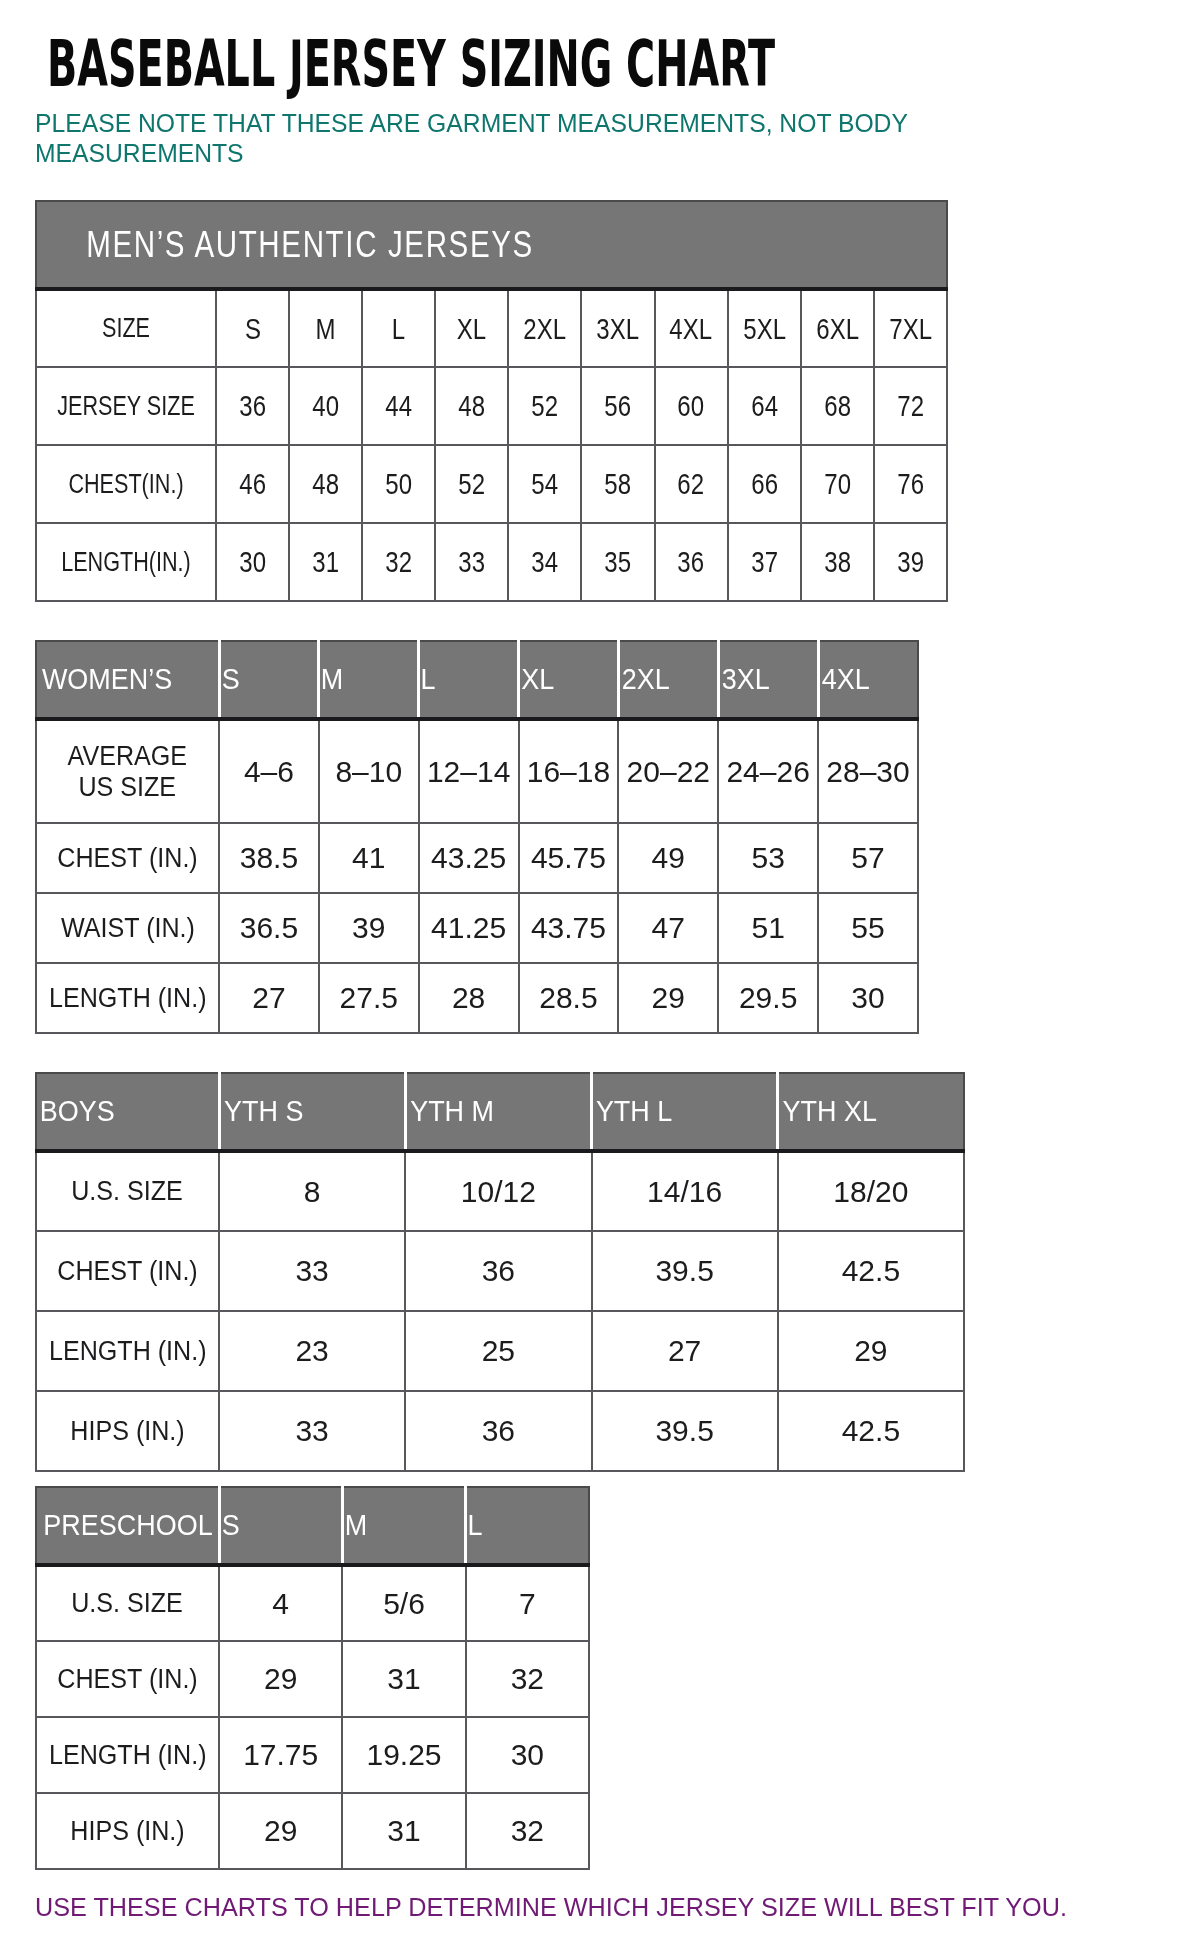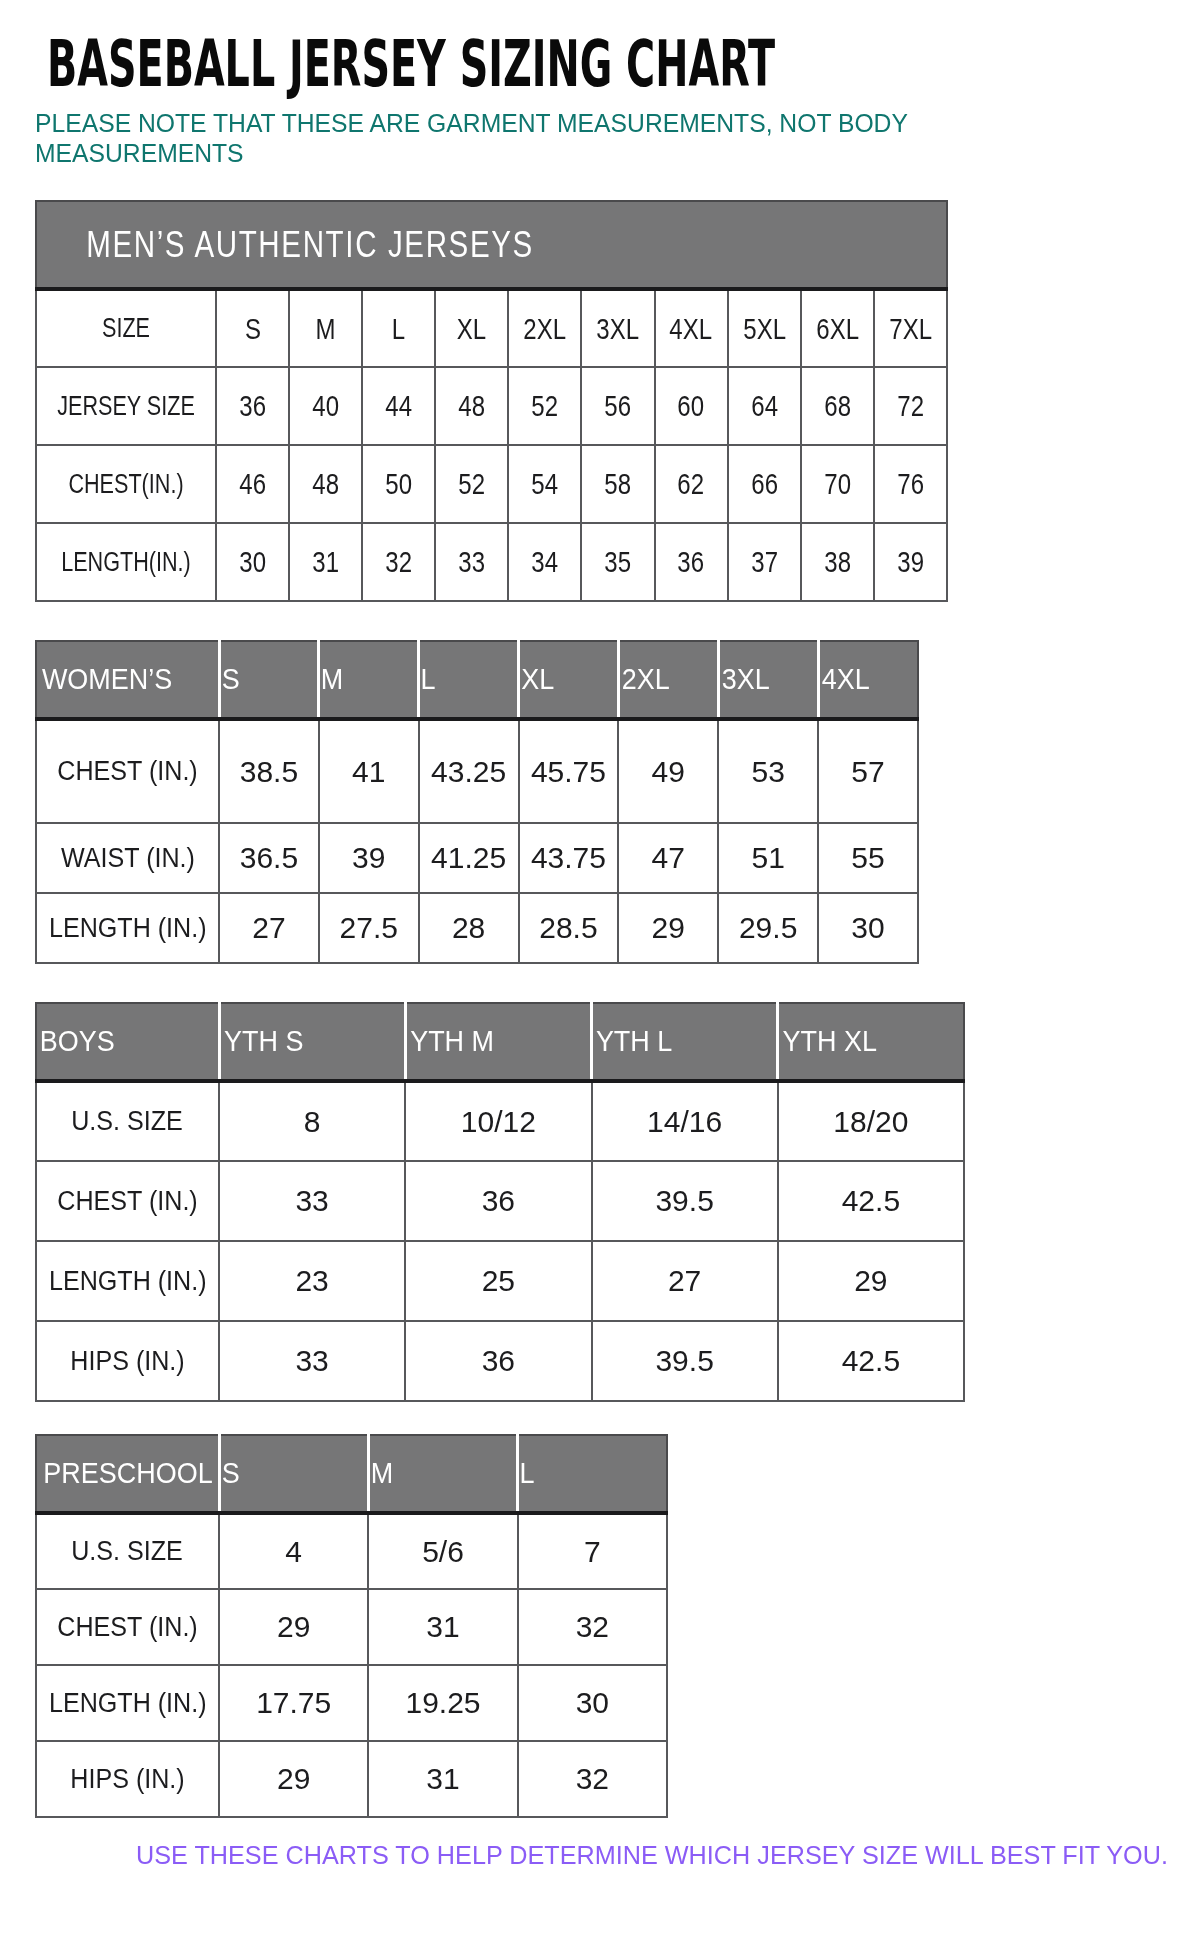--- a/index.html
+++ b/index.html
@@ -27,21 +27,21 @@
   }
 
   
   .note { margin: 1px 0 0 0; font-size: 26px; line-height: 1.16; color: #0f766e; }
   .note .note-inner {
     display: inline-block;
     transform: scaleX(0.95);
     transform-origin: left top;
     white-space: pre-line;
   }
-  .footer { margin: 22px 0 0 0; font-size: 26px; color: #8b5cf6; white-space: nowrap; text-align: right; }
+  .footer { margin: 22px 0 0 0; font-size: 26px; color: #701a75; white-space: nowrap; }
   .footer .note-inner { display: inline-block; transform: scaleX(0.97); transform-origin: left top; }
 
   
   .size-table {
     border-collapse: collapse;
     table-layout: fixed;
     border: 2px solid #4a4a4c;
   }
   .size-table th {
     background: #767677;
@@ -79,21 +79,21 @@
   .womens col.col-label { width: 183px; }
   .womens td { height: 70px; }
   .womens tbody tr:first-child td { height: 104px; }
 
   
   .boys { width: 930px; margin-top: 38px; }
   .boys col.col-label { width: 183px; }
   .boys td { height: 80px; }
 
   
-  .pre { width: 633px; margin-top: 32px; }
+  .pre { width: 555px; margin-top: 14px; }
   .pre col.col-label { width: 183px; }
   .pre td { height: 76px; }
 
   
   .womens .rlabel .cell-text,
   .boys .rlabel .cell-text,
   .pre .rlabel .cell-text,
   .womens th .cell-text,
   .boys th .cell-text,
   .pre th .cell-text { transform: scaleX(0.93); transform-origin: center; }
@@ -201,20 +201,31 @@
           <th class="hcol"><span class="cell-text">M</span></th>
           <th class="hcol"><span class="cell-text">L</span></th>
           <th class="hcol"><span class="cell-text">XL</span></th>
           <th class="hcol"><span class="cell-text">2XL</span></th>
           <th class="hcol"><span class="cell-text">3XL</span></th>
           <th class="hcol"><span class="cell-text">4XL</span></th>
         </tr>
       </thead>
       <tbody>
         <tr>
+          <td class="rlabel"><span class="cell-text">AVERAGE
+US SIZE</span></td>
+          <td class="val"><span class="cell-text">4–6</span></td>
+          <td class="val"><span class="cell-text">8–10</span></td>
+          <td class="val"><span class="cell-text">12–14</span></td>
+          <td class="val"><span class="cell-text">16–18</span></td>
+          <td class="val"><span class="cell-text">20–22</span></td>
+          <td class="val"><span class="cell-text">24–26</span></td>
+          <td class="val"><span class="cell-text">28–30</span></td>
+        </tr>
+        <tr>
           <td class="rlabel"><span class="cell-text">CHEST (IN.)</span></td>
           <td class="val"><span class="cell-text">38.5</span></td>
           <td class="val"><span class="cell-text">41</span></td>
           <td class="val"><span class="cell-text">43.25</span></td>
           <td class="val"><span class="cell-text">45.75</span></td>
           <td class="val"><span class="cell-text">49</span></td>
           <td class="val"><span class="cell-text">53</span></td>
           <td class="val"><span class="cell-text">57</span></td>
         </tr>
         <tr>

